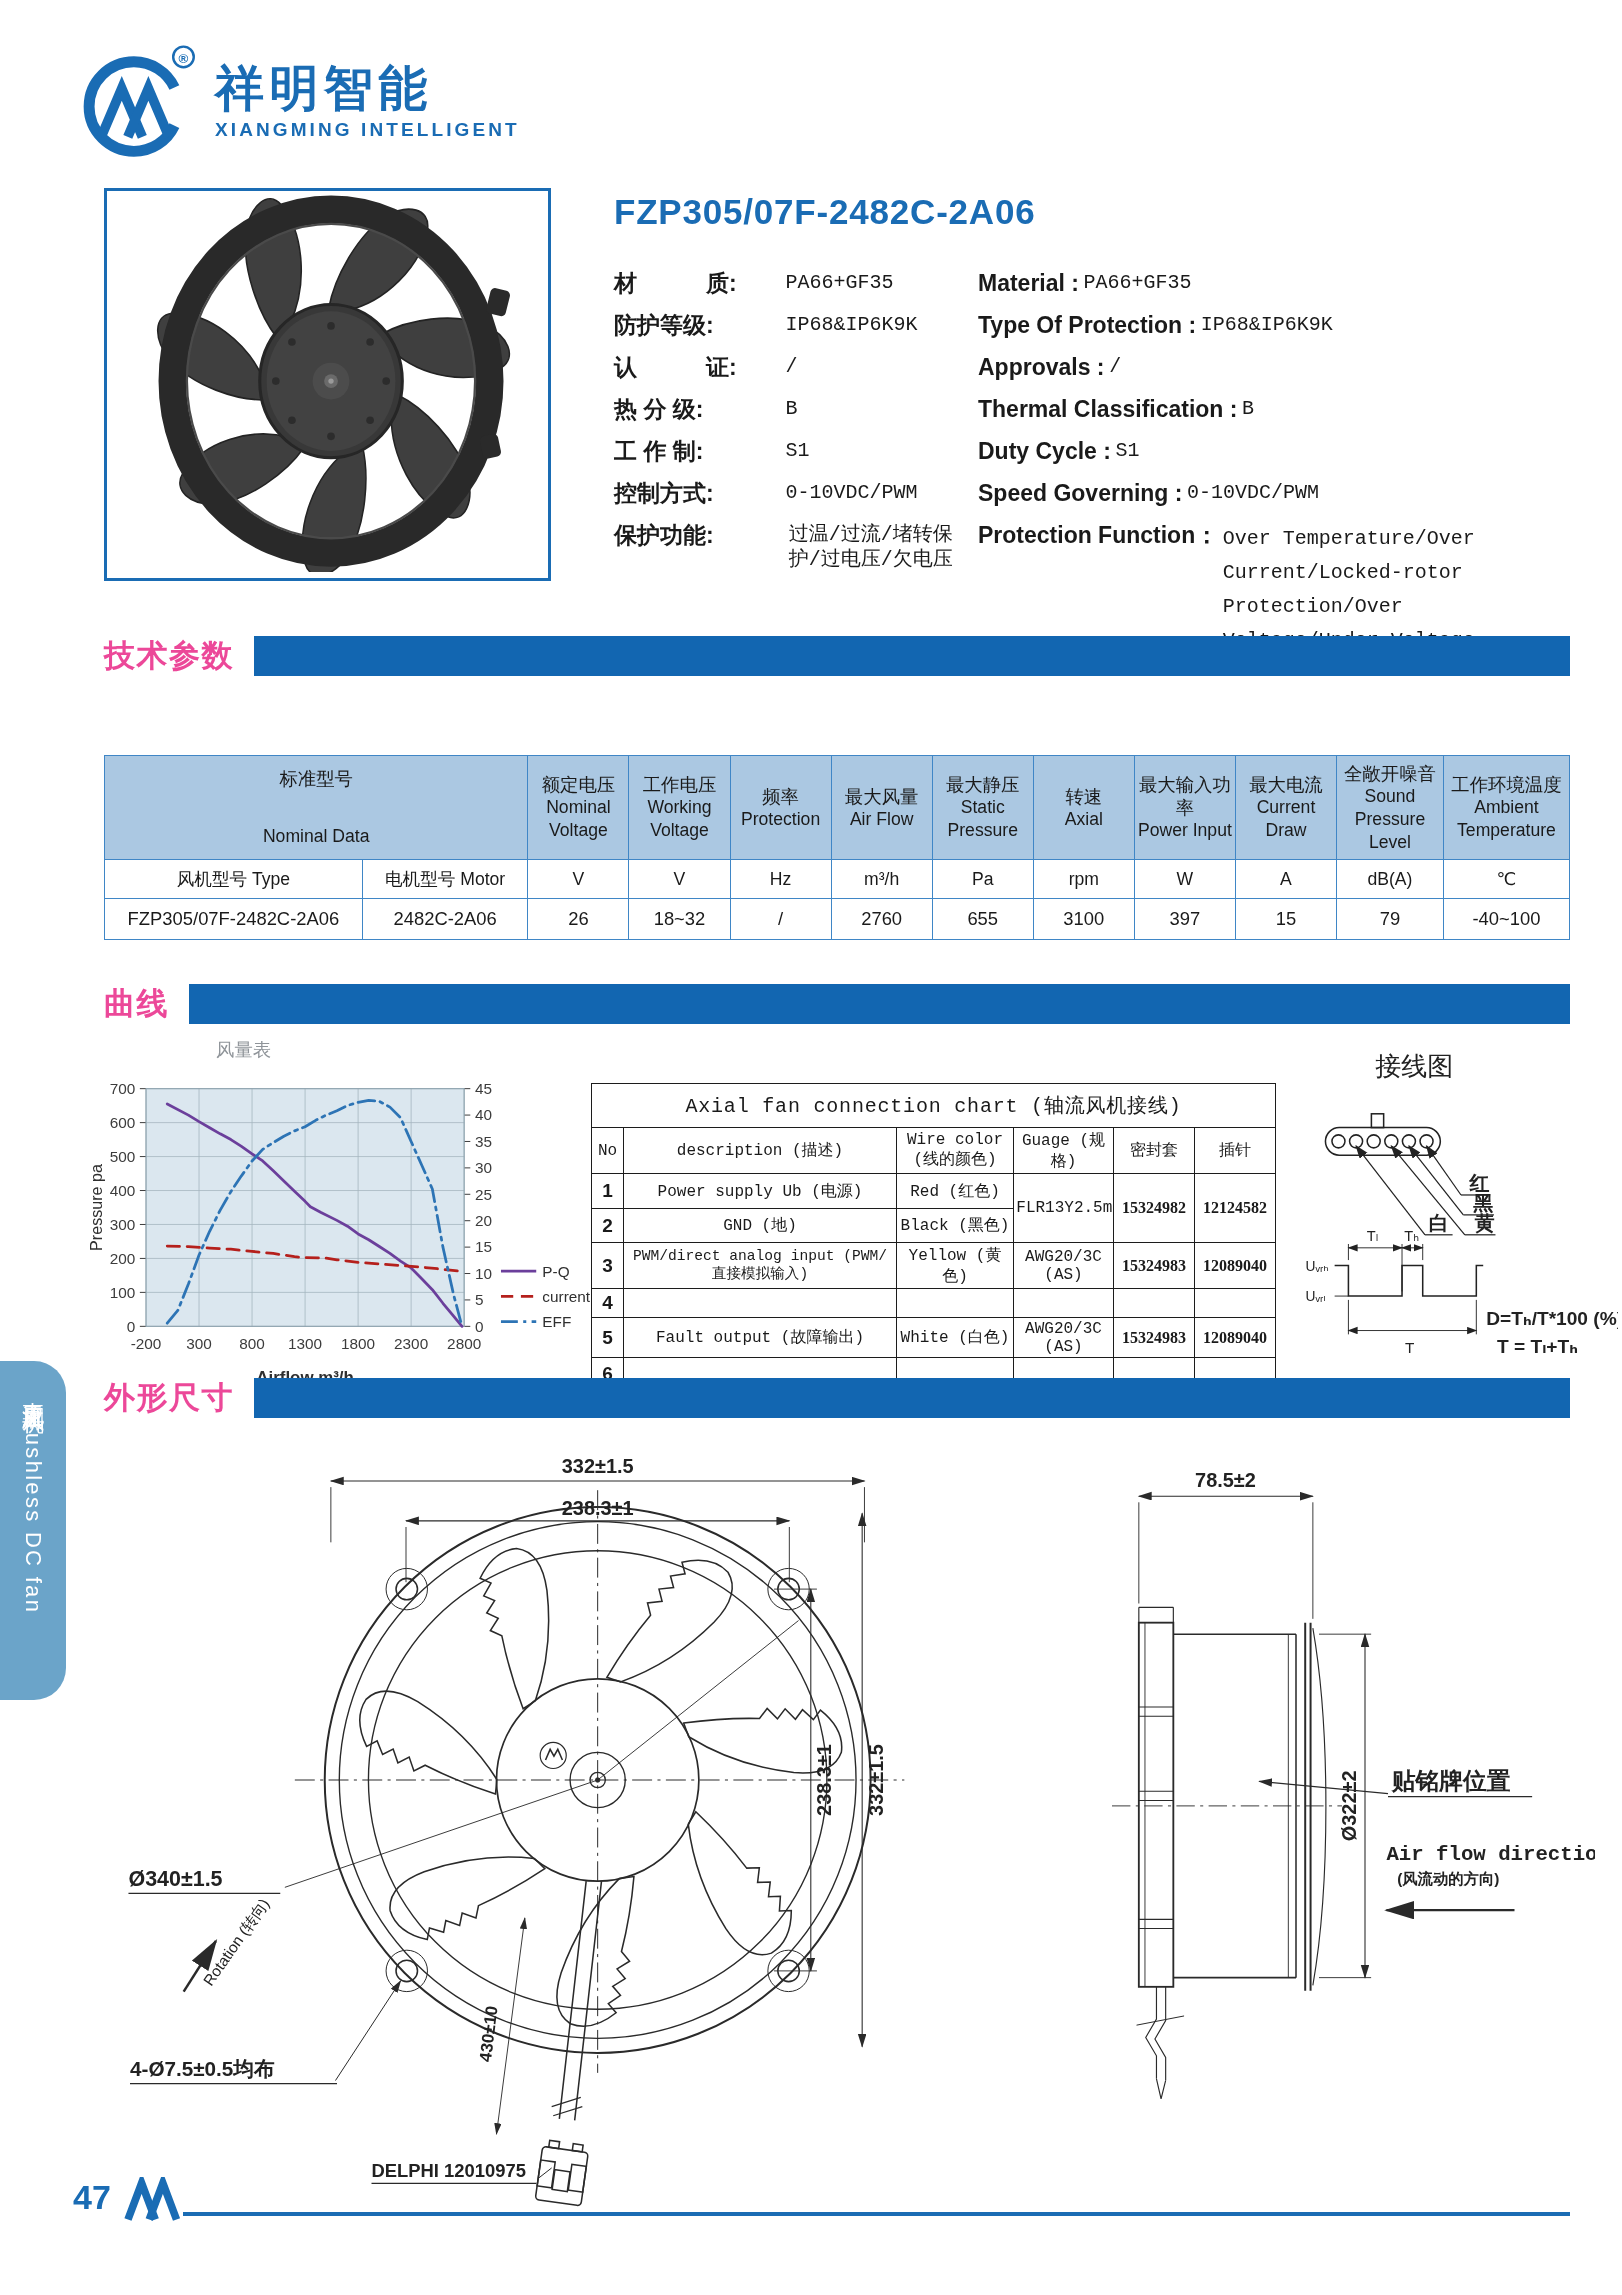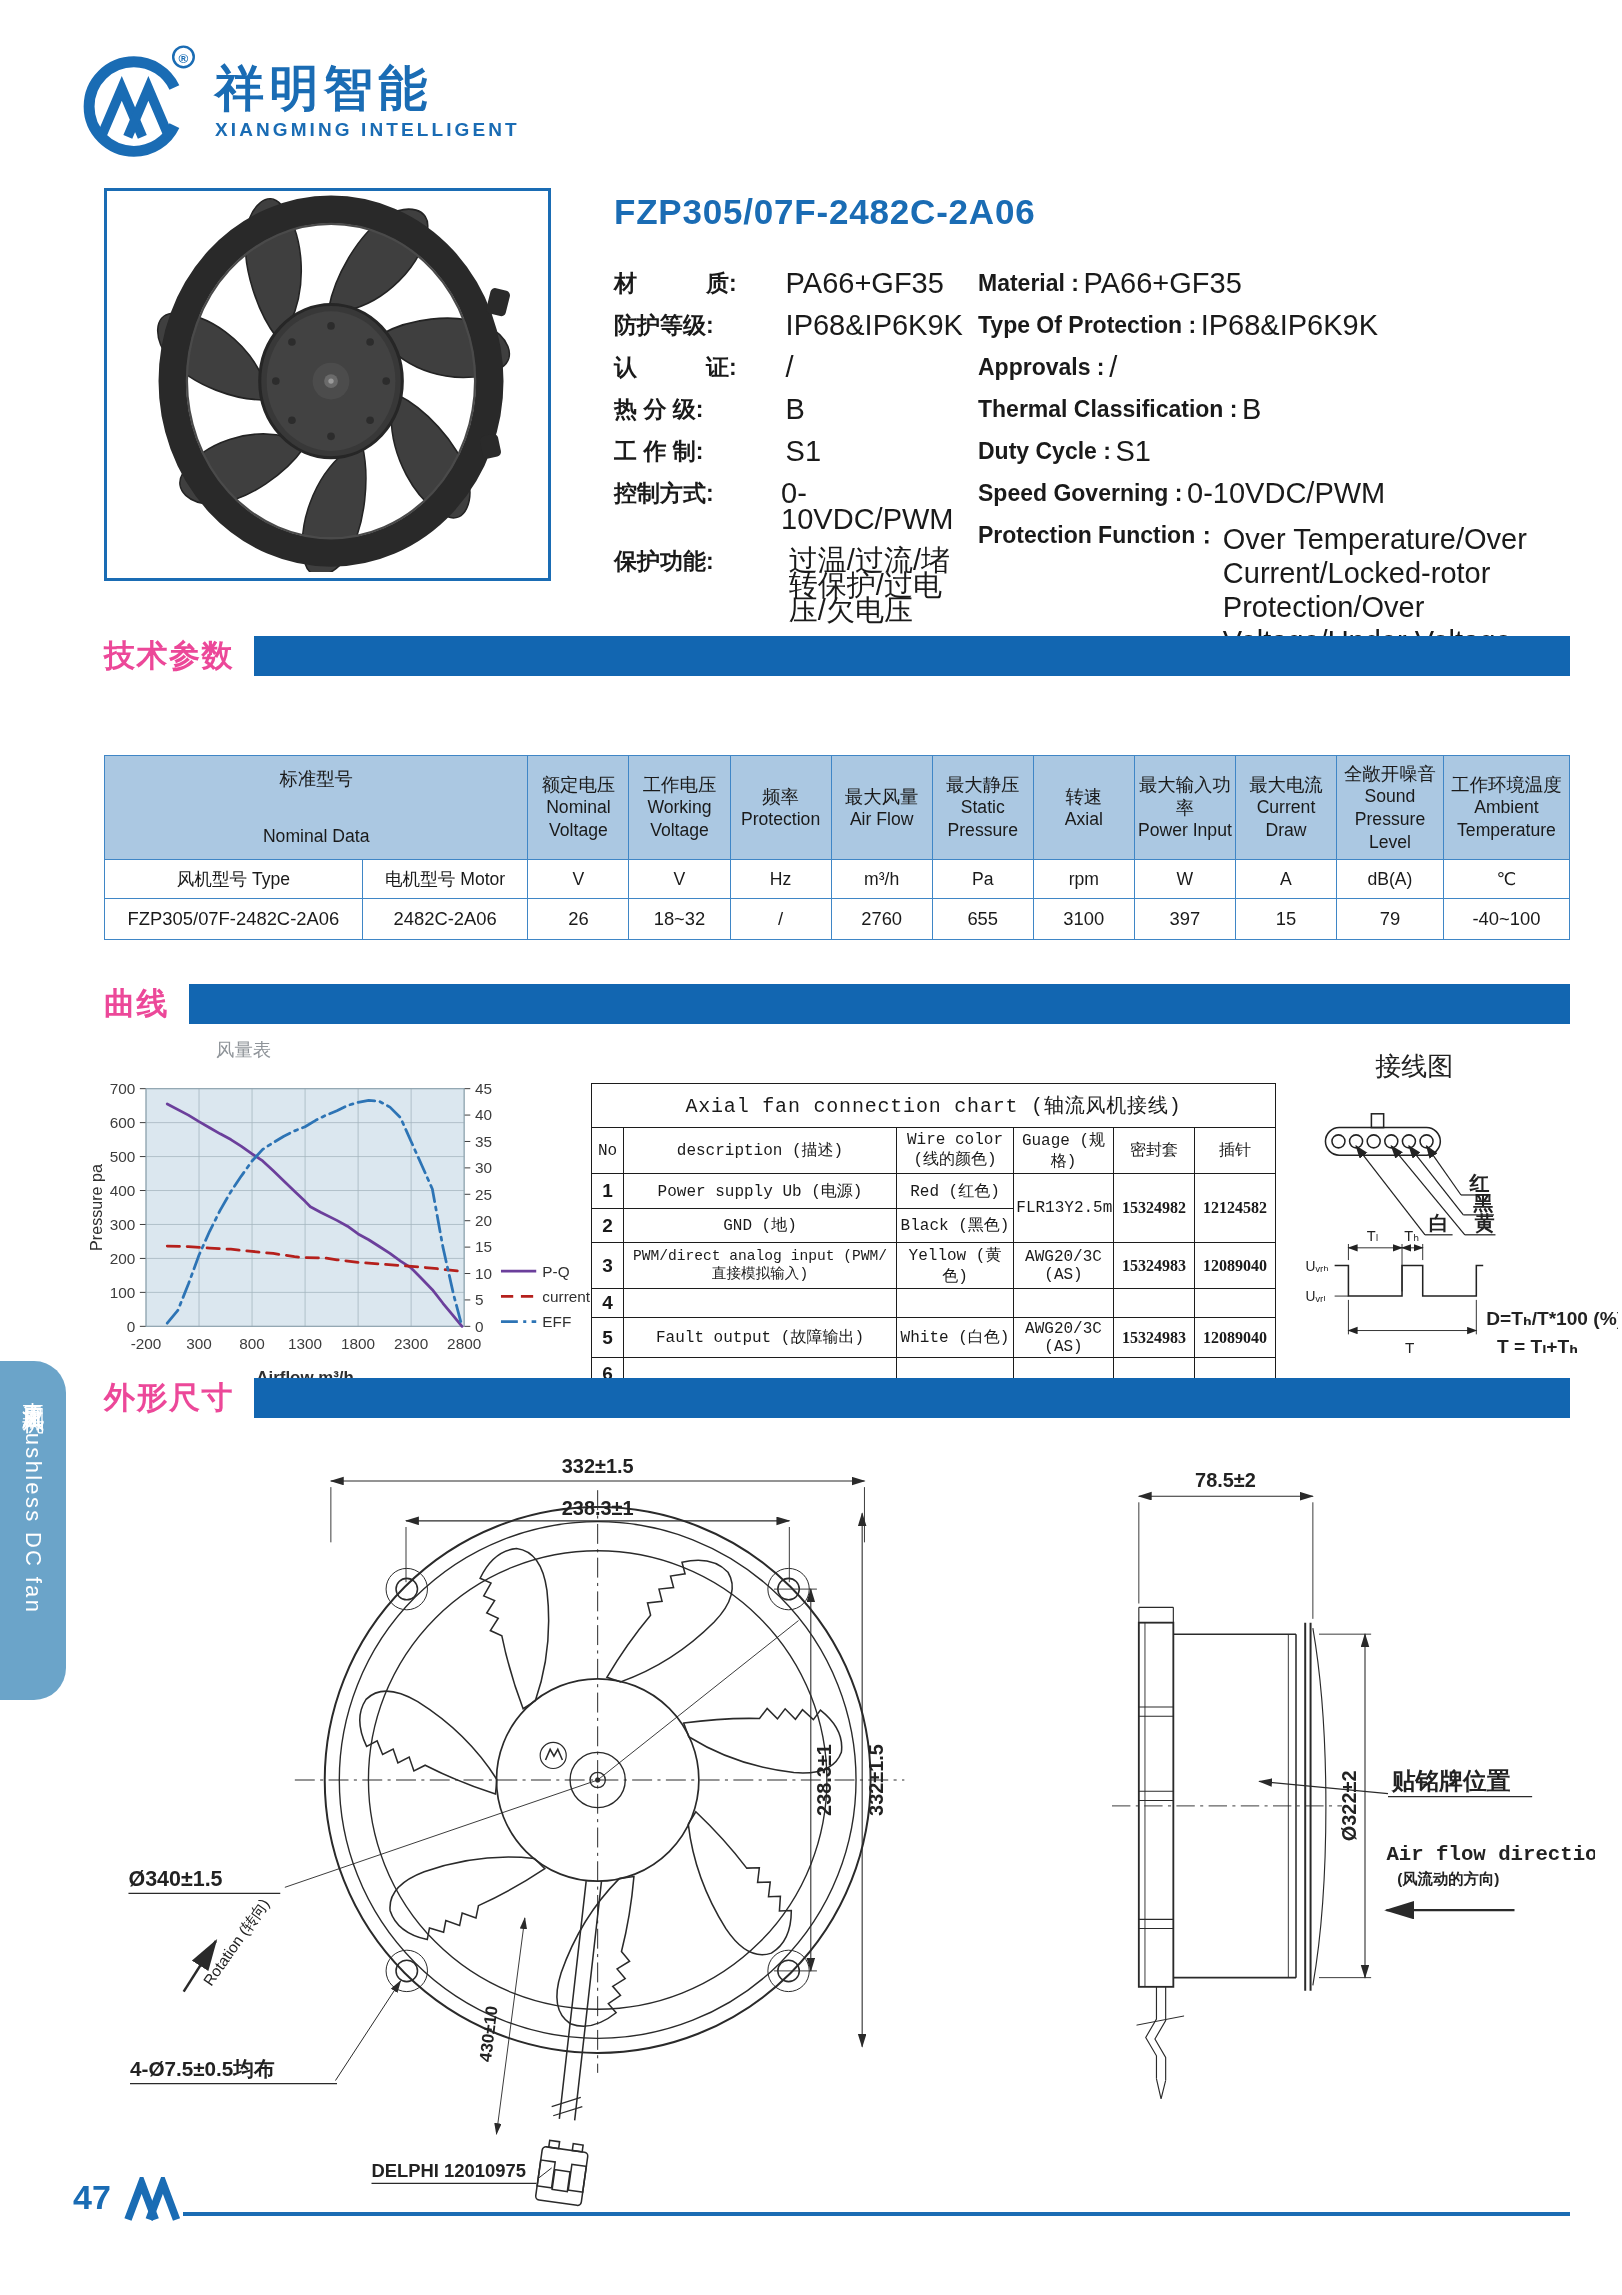--- a/index.html
+++ b/index.html
@@ -15,21 +15,21 @@
   
   .photo-box{left:104px;top:188px;width:441px;height:387px;border:3.1px solid #1a6cb4;background:#fff;}
 
   
   .prod-title{left:614px;top:192px;font-size:35px;font-weight:bold;color:#1a6cb4;letter-spacing:0.8px;}
   .specs{left:614px;top:270px;width:360px;}
   .specs-en{left:978px;top:270px;width:606px;}
   .spec-row{display:flex;margin-bottom:16px;align-items:flex-start;}
   .spec-label{font-weight:bold;font-size:23px;white-space:nowrap;line-height:26px;}
   .spec-label-cn{width:167px;}
-  .spec-value{font-size:29px;line-height:26px;padding-left:4.6px;}
+  .spec-value{font-size:20px;line-height:26px;padding-left:4.6px;font-family:Liberation Mono, monospace;}
   .spec-value-wrap-cn{width:253px;line-height:25px;margin-left:48px;}
   .spec-value-wrap-en{width:307px;line-height:34px;}
 
   
   .sec{left:104px;width:1466px;display:flex;align-items:center;}
   .sec-title{font-size:31px;font-weight:bold;color:#ec4899;white-space:nowrap;letter-spacing:1.5px;}
   .sec-bar{flex:1;height:40px;background:#1266b1;margin-left:20px;}
 
   
   .tech-table{left:104px;top:755px;width:1466px;border-collapse:collapse;table-layout:fixed;}

